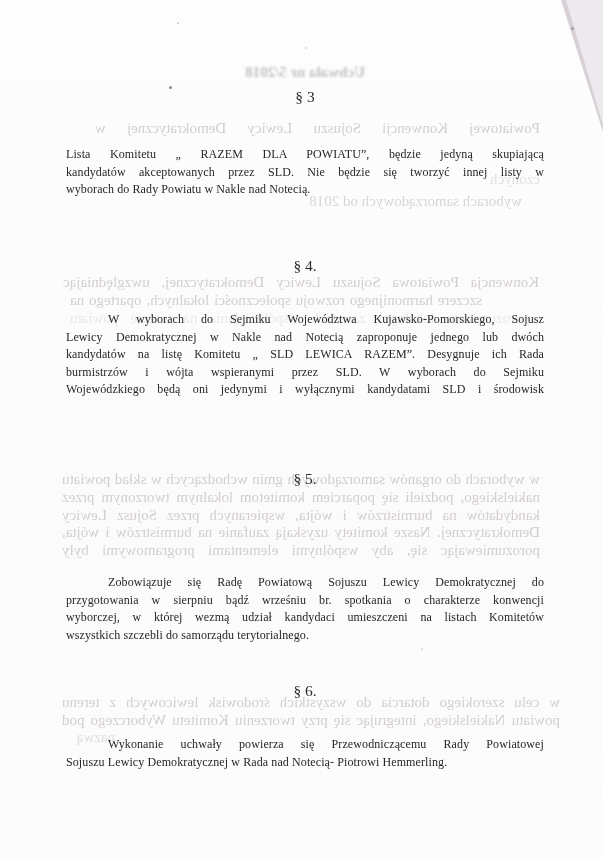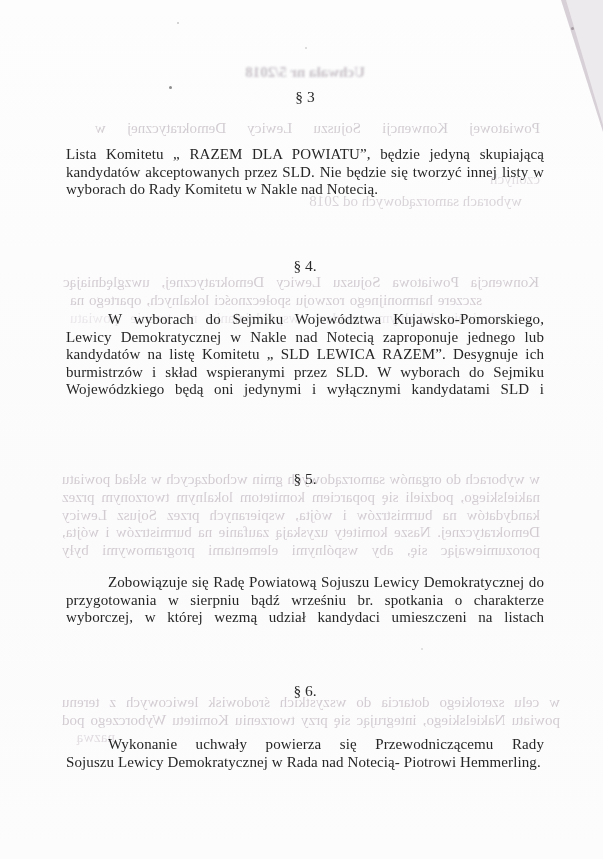--- a/index.html
+++ b/index.html
@@ -16,21 +16,21 @@
 
   
   .hd{position:absolute;left:66px;width:478px;height:18px;line-height:18px;
       text-align:center;font-size:15.5px;color:#2a2a2a;}
   #hd3{top:88px}
   #hd4{top:257px}
   #hd5{top:470px}
   #hd6{top:682px}
 
   
-  .para{position:absolute;left:66px;width:478px;font-size:15px;color:#262626;
+  .para{position:absolute;left:66px;width:478px;font-size:12px;color:#262626;
         letter-spacing:.1px;}
   .para .ln{height:17.6px;line-height:17.6px;overflow:hidden;}
   .j{text-align:justify;text-align-last:justify;}
   .l{text-align:left;white-space:nowrap;}
   .ind{padding-left:42px;box-sizing:border-box;}
   #p1{top:146px}
   #p2{top:311px}
   #p3{top:574px}
   #p4{top:736px}
 
@@ -85,37 +85,38 @@
   <div class="bleed" id="b-s6">
     <div class="bl">w celu szerokiego dotarcia do wszystkich środowisk lewicowych z terenu</div>
     <div class="bl">powiatu Nakielskiego, integrując się przy tworzeniu Komitetu Wyborczego pod</div>
   </div>
   <div class="bleed" id="b-s6f">nazwą</div>
 
   <div class="hd" id="hd3">§ 3</div>
   <div class="para" id="p1">
     <div class="ln j">Lista Komitetu „ RAZEM DLA POWIATU”, będzie jedyną skupiającą</div>
     <div class="ln j">kandydatów akceptowanych przez SLD. Nie będzie się tworzyć innej listy w</div>
-    <div class="ln l">wyborach do Rady Komitetu w Nakle nad Notecią.</div>
+    <div class="ln l">wyborach do Rady Powiatu w Nakle nad Notecią.</div>
   </div>
 
   <div class="hd" id="hd4">§ 4.</div>
   <div class="para" id="p2">
     <div class="ln j ind">W wyborach do Sejmiku Województwa Kujawsko-Pomorskiego, Sojusz</div>
     <div class="ln j">Lewicy Demokratycznej w Nakle nad Notecią zaproponuje jednego lub dwóch</div>
     <div class="ln j">kandydatów na listę Komitetu „ SLD LEWICA RAZEM”. Desygnuje ich Rada</div>
-    <div class="ln j">burmistrzów i skład wspieranymi przez SLD. W wyborach do Sejmiku</div>
+    <div class="ln j">burmistrzów i wójta wspieranymi przez SLD. W wyborach do Sejmiku</div>
     <div class="ln j">Wojewódzkiego będą oni jedynymi i wyłącznymi kandydatami SLD i środowisk</div>
   </div>
 
   <div class="hd" id="hd5">§ 5.</div>
   <div class="para" id="p3">
     <div class="ln j ind">Zobowiązuje się Radę Powiatową Sojuszu Lewicy Demokratycznej do</div>
     <div class="ln j">przygotowania w sierpniu bądź wrześniu br. spotkania o charakterze konwencji</div>
     <div class="ln j">wyborczej, w której wezmą udział kandydaci umieszczeni na listach Komitetów</div>
+    <div class="ln l">wszystkich szczebli do samorządu terytorialnego.</div>
   </div>
 
   <div class="hd" id="hd6">§ 6.</div>
   <div class="para" id="p4">
     <div class="ln j ind">Wykonanie uchwały powierza się Przewodniczącemu Rady Powiatowej</div>
     <div class="ln l">Sojuszu Lewicy Demokratycznej w Rada nad Notecią- Piotrowi Hemmerling.</div>
   </div>
 
   <div class="corner" id="corner-edge"></div>
   <div class="corner" id="corner-face"></div>

